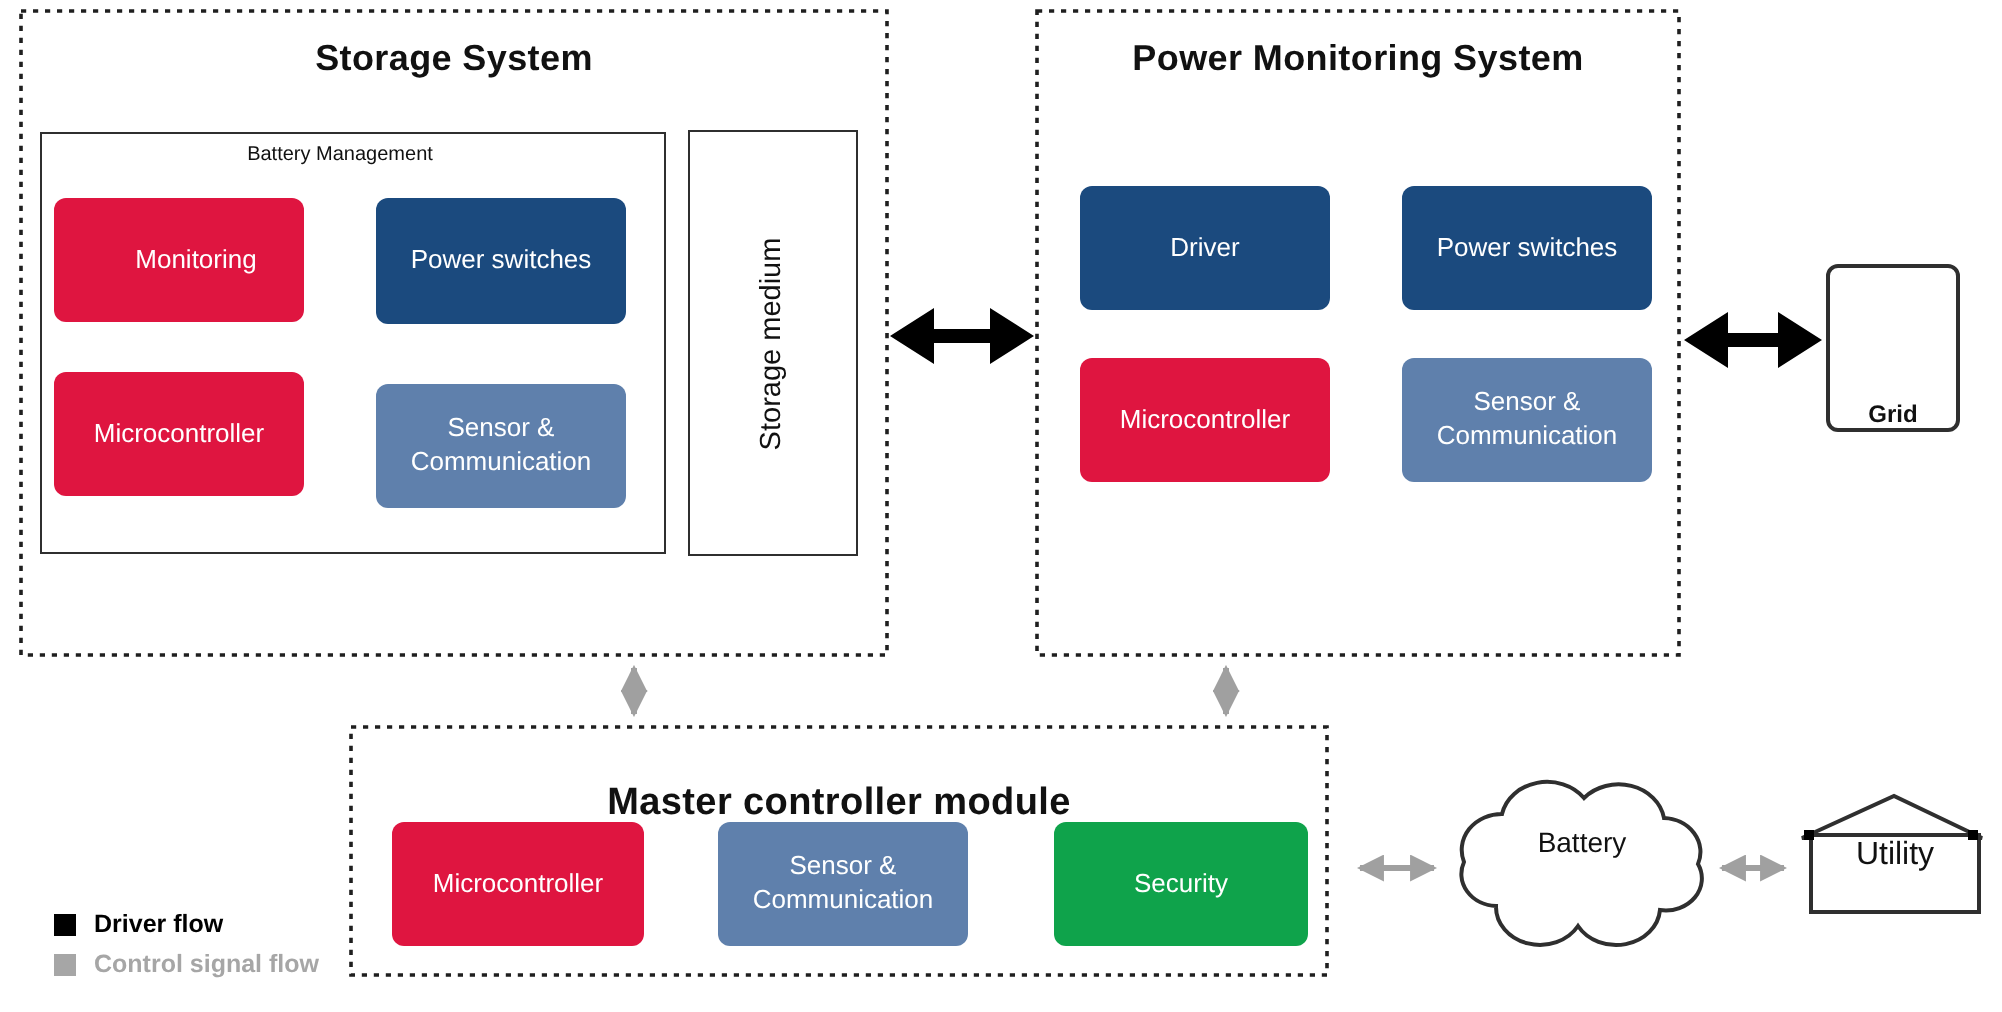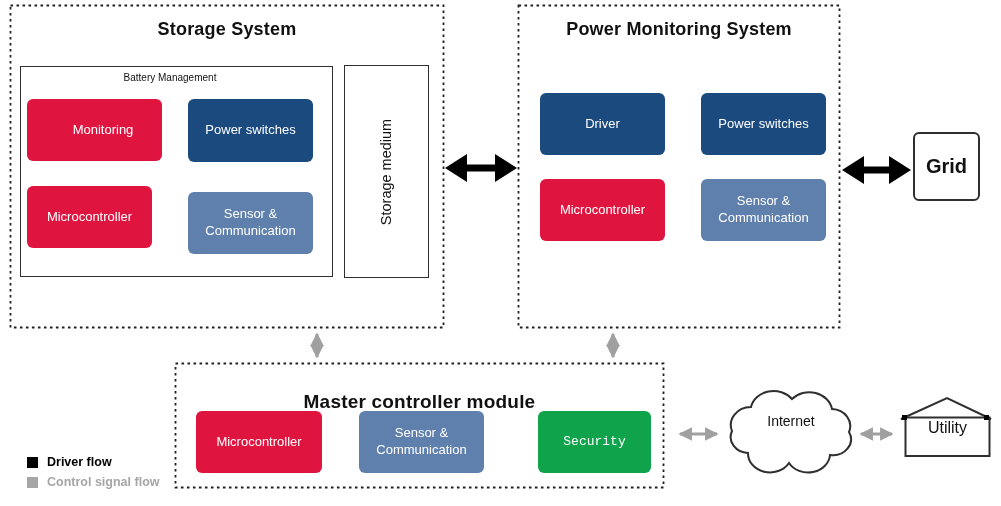--- a/index.html
+++ b/index.html
@@ -11,35 +11,35 @@
   .sys-title{position:absolute;text-align:center;font-weight:bold;font-size:18px;color:#111;letter-spacing:.2px;}
   .mod{
     position:absolute;border-radius:6px;color:#fff;display:flex;align-items:center;justify-content:center;
     text-align:center;font-size:13px;line-height:1.3;padding:2px;box-sizing:border-box;
   }
   .solid-box{position:absolute;border:2px solid #2f2f2f;box-sizing:border-box;background:#fff;}
   #battery-box{left:20px;top:66px;width:313px;height:211px;border-width:1.6px;}
   #battery-title{position:absolute;left:20px;top:72px;width:300px;text-align:center;font-size:10px;color:#111;}
   #storage-medium{left:344px;top:65px;width:85px;height:213px;border-width:1.6px;display:flex;align-items:center;justify-content:center;}
   #storage-medium span{transform:rotate(-90deg);white-space:nowrap;font-size:14.5px;color:#111;}
-  #grid-box{left:913px;top:132px;width:67px;height:69px;border-radius:6px;display:flex;align-items:center;justify-content:center;font-weight:bold;font-size:20px;color:#111;}
+  #grid-box{left:913px;top:132px;width:67px;height:84px;border-radius:6px;display:flex;align-items:flex-end;justify-content:center;font-weight:bold;font-size:12px;color:#111;}
   
-  #m-monitoring{left:27px;top:99px;width:135px;height:62px;padding-left:19px;}
+  #m-monitoring{left:27px;top:99px;width:125px;height:62px;padding-left:19px;}
   #m-powersw1{left:188px;top:99px;width:125px;height:63px;}
   #m-micro1{left:27px;top:186px;width:125px;height:62px;}
   #m-sensor1{left:188px;top:192px;width:125px;height:62px;}
   
   #m-driver{left:540px;top:93px;width:125px;height:62px;}
   #m-powersw2{left:701px;top:93px;width:125px;height:62px;}
   #m-micro2{left:540px;top:179px;width:125px;height:62px;}
   #m-sensor2{left:701px;top:179px;width:125px;height:62px;}
   
   #m-micro3{left:196px;top:411px;width:126px;height:62px;}
   #m-sensor3{left:359px;top:411px;width:125px;height:62px;}
-  #m-security{left:538px;top:411px;width:113px;height:62px;font-family:Liberation Mono, monospace;}
+  #m-security{left:527px;top:411px;width:127px;height:62px;}
   #storage-title{left:10px;top:19px;width:434px;}
   #pcs-title{left:518px;top:19px;width:322px;}
   #master-title{left:175px;top:391px;width:489px;font-size:19px;}
   #internet-label{position:absolute;left:739px;top:413px;width:104px;text-align:center;font-size:14px;color:#111;}
   #utility-label{position:absolute;left:905px;top:419px;width:85px;text-align:center;font-size:16px;color:#111;}
   #legend{position:absolute;left:27px;top:452px;}
   .legend-row{display:flex;align-items:center;height:20px;}
   .swatch{width:11px;height:11px;margin-right:9px;flex:none;}
   .legend-label{font-size:12.5px;font-weight:bold;}
   #legend-row-power .legend-label{color:#000;}
@@ -120,21 +120,21 @@
   <div class="mod" id="m-micro3" style="background-color: rgb(223, 21, 64);">
     <span>Microcontroller</span>
   </div>
   <div class="mod" id="m-sensor3" style="background-color: rgb(95, 128, 172);">
     <span>Sensor &amp; Communication</span>
   </div>
   <div class="mod" id="m-security" style="background-color: rgb(15, 163, 75);">
     <span>Security</span>
   </div>
 
-  <div id="internet-label">Internet</div>
+  <div id="internet-label">Battery</div>
   <div id="utility-label">Utility</div>
 
   <div id="legend">
     <div class="legend-row" id="legend-row-power">
       <span class="swatch" style="background-color: rgb(0, 0, 0);"></span>
       <span class="legend-label">Driver flow</span>
     </div>
     <div class="legend-row" id="legend-row-control">
       <span class="swatch" style="background-color: rgb(166, 166, 166);"></span>
       <span class="legend-label">Control signal flow</span>

